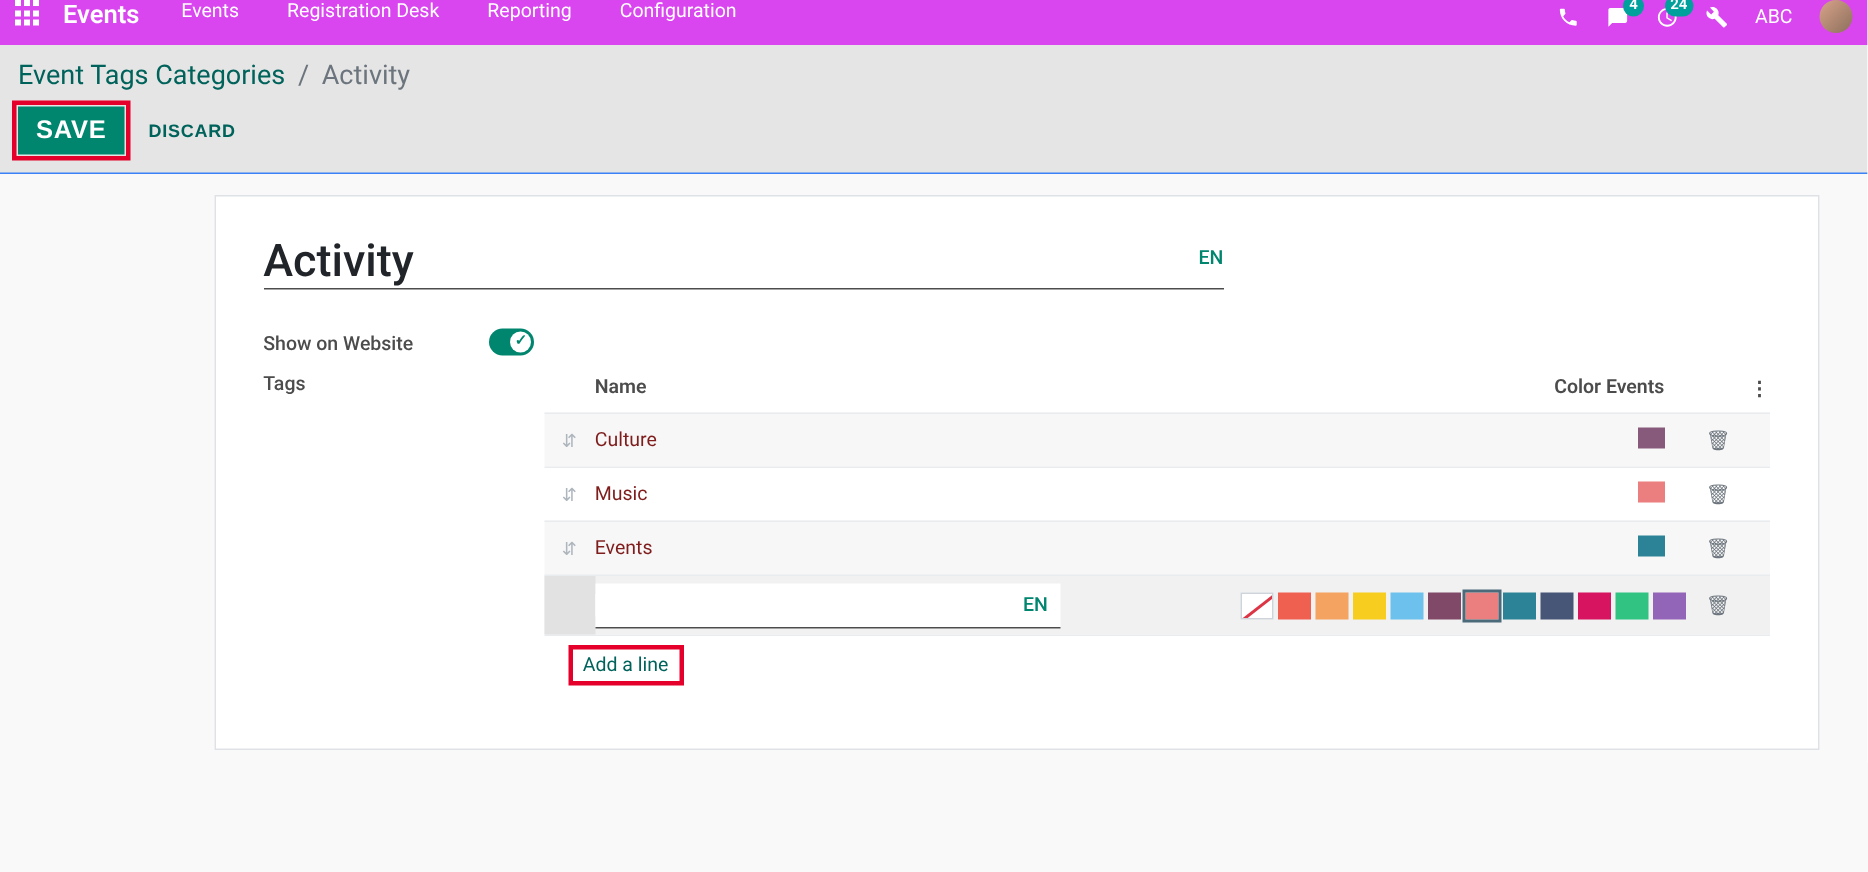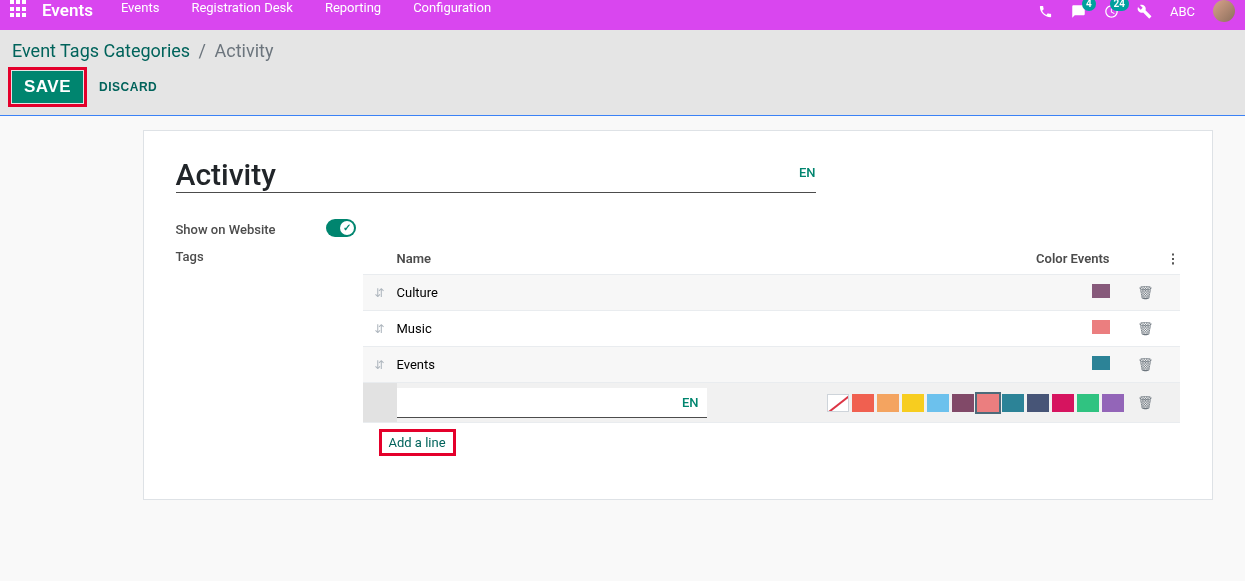--- a/index.html
+++ b/index.html
@@ -50,21 +50,21 @@
   .thead { display: flex; padding: 6px 0 8px 0; font-size: 13px; font-weight: 600; color: #4c4c4c; }
   .col-handle { width: 34px; }
   .col-name { flex: 1; }
   .col-color { width: 110px; text-align: right; padding-right: 20px; }
   .col-trash { width: 32px; text-align: center; }
   .col-menu { width: 18px; text-align: right; cursor: pointer; }
 
   .trow { display: flex; align-items: center; height: 36px; border-top: 1px solid #e9ecef; }
   .trow.even { background: #f7f7f7; }
   .sort-handle { color: #adb5bd; font-size: 12px; cursor: grab; text-align: center; }
-  .name-cell { color: #000000; }
+  .name-cell { color: #7f1d1d; }
   .swatch { width: 18px; height: 14px; display: inline-block; }
   .trash { color: #6c757d; cursor: pointer; font-size: 13px; text-align: center; width: 32px; }
 
   
   .edit-row { display: flex; align-items: center; height: 40px; border-top: 1px solid #e9ecef; background: #f1f1f1; }
   .edit-handle-cell { width: 34px; height: 100%; background: #e2e2e2; }
   .edit-input-wrap { width: 310px; display: flex; align-items: center; background: #fff; border-bottom: 1px solid #4c4c4c; height: 30px; padding-right: 8px; }
   .edit-input { flex: 1; border: none; outline: none; font-size: 13px; padding-left: 6px; }
   .palette-cell { flex: 1; display: flex; justify-content: flex-end; align-items: center; gap: 3px; padding-right: 6px; }
   .pal { width: 22px; height: 18px; cursor: pointer; border: 1px solid transparent; }

